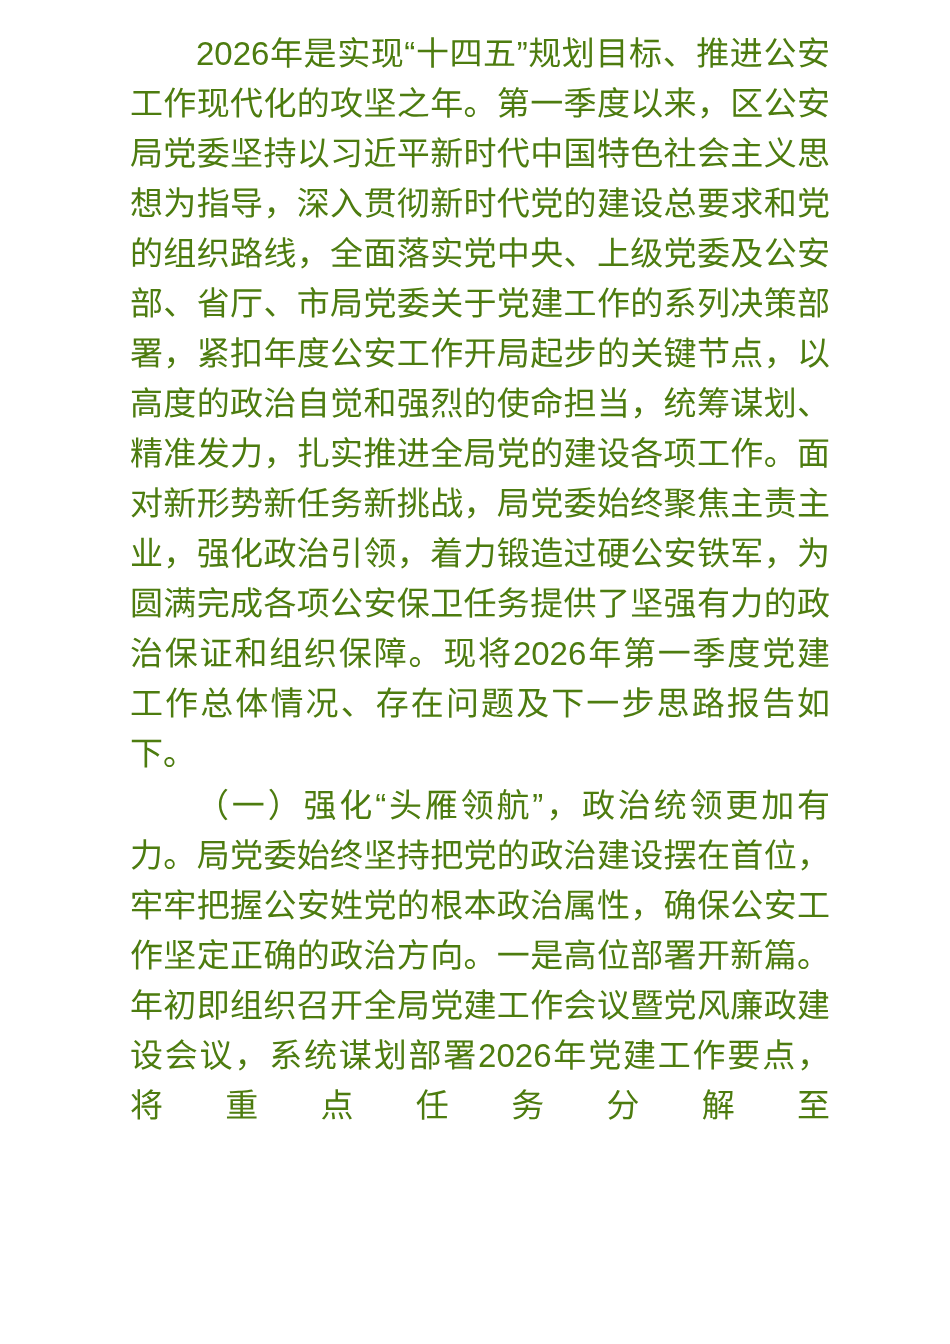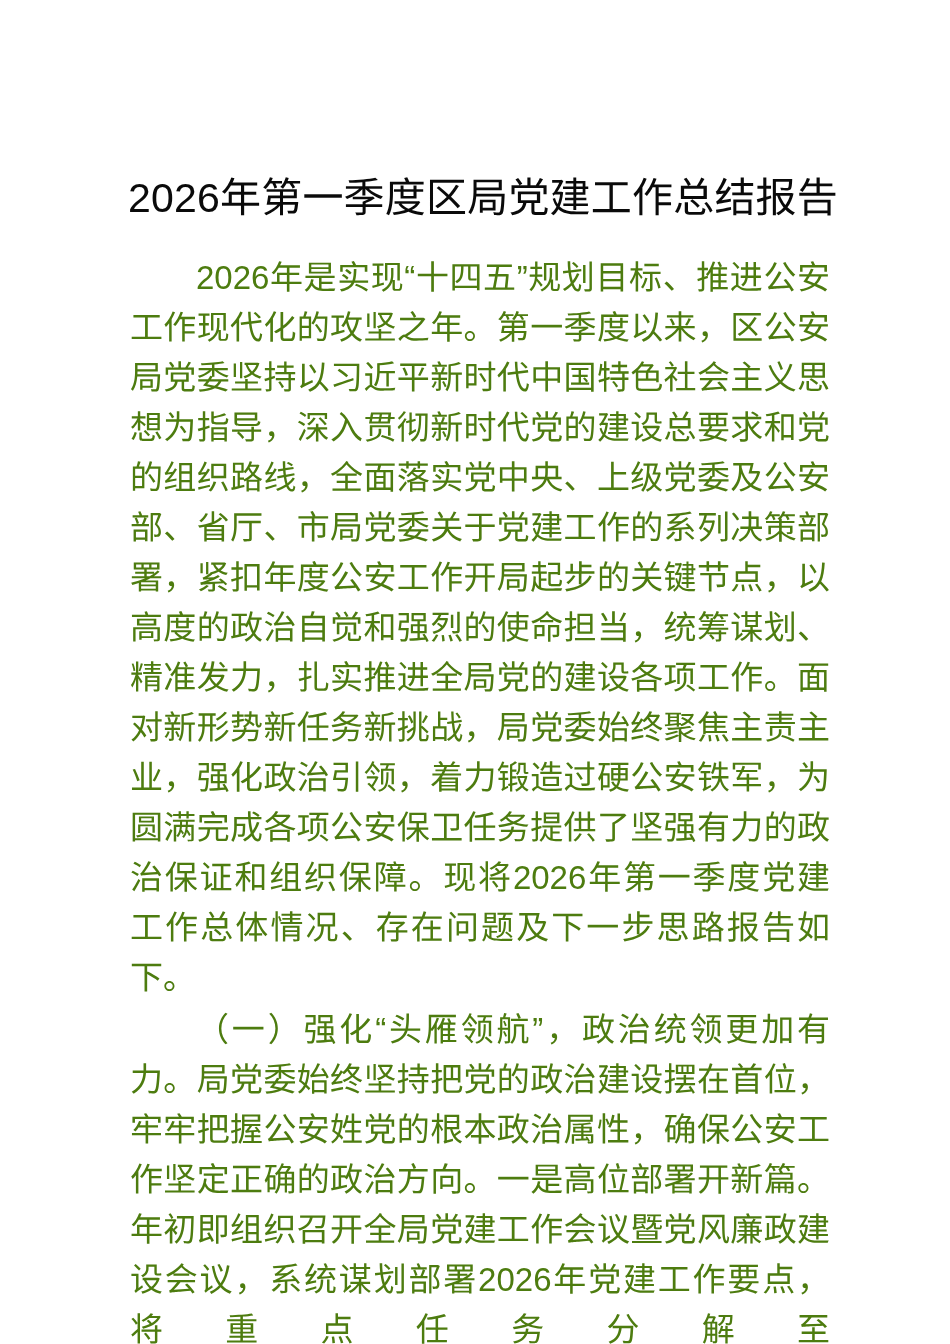--- a/index.html
+++ b/index.html
@@ -81,21 +81,20 @@
   .para, .doc-title {
     font-variant-numeric: lining-nums;
   }
 </style>
 </head>
 <body>
 
 <div class="page">
   <div class="page-body">
 
-    <h1 class="doc-title">2026年第一季度区局党建工作总结报告</h1>
 
     <p class="para first-body">2026年是实现“十四五”规划目标、推进公安工作现代化的攻坚之年。第一季度以来，区公安局党委坚持以习近平新时代中国特色社会主义思想为指导，深入贯彻新时代党的建设总要求和党的组织路线，全面落实党中央、上级党委及公安部、省厅、市局党委关于党建工作的系列决策部署，紧扣年度公安工作开局起步的关键节点，以高度的政治自觉和强烈的使命担当，统筹谋划、精准发力，扎实推进全局党的建设各项工作。面对新形势新任务新挑战，局党委始终聚焦主责主业，强化政治引领，着力锻造过硬公安铁军，为圆满完成各项公安保卫任务提供了坚强有力的政治保证和组织保障。现将2026年第一季度党建工作总体情况、存在问题及下一步思路报告如下。</p>
 
 
     <p class="para tail-open">（一）强化“头雁领航”，政治统领更加有力。局党委始终坚持把党的政治建设摆在首位，牢牢把握公安姓党的根本政治属性，确保公安工作坚定正确的政治方向。一是高位部署开新篇。年初即组织召开全局党建工作会议暨党风廉政建设会议，系统谋划部署2026年党建工作要点，将重点任务分解至</p>
 
   </div>
 </div>
 
 </body></html>

